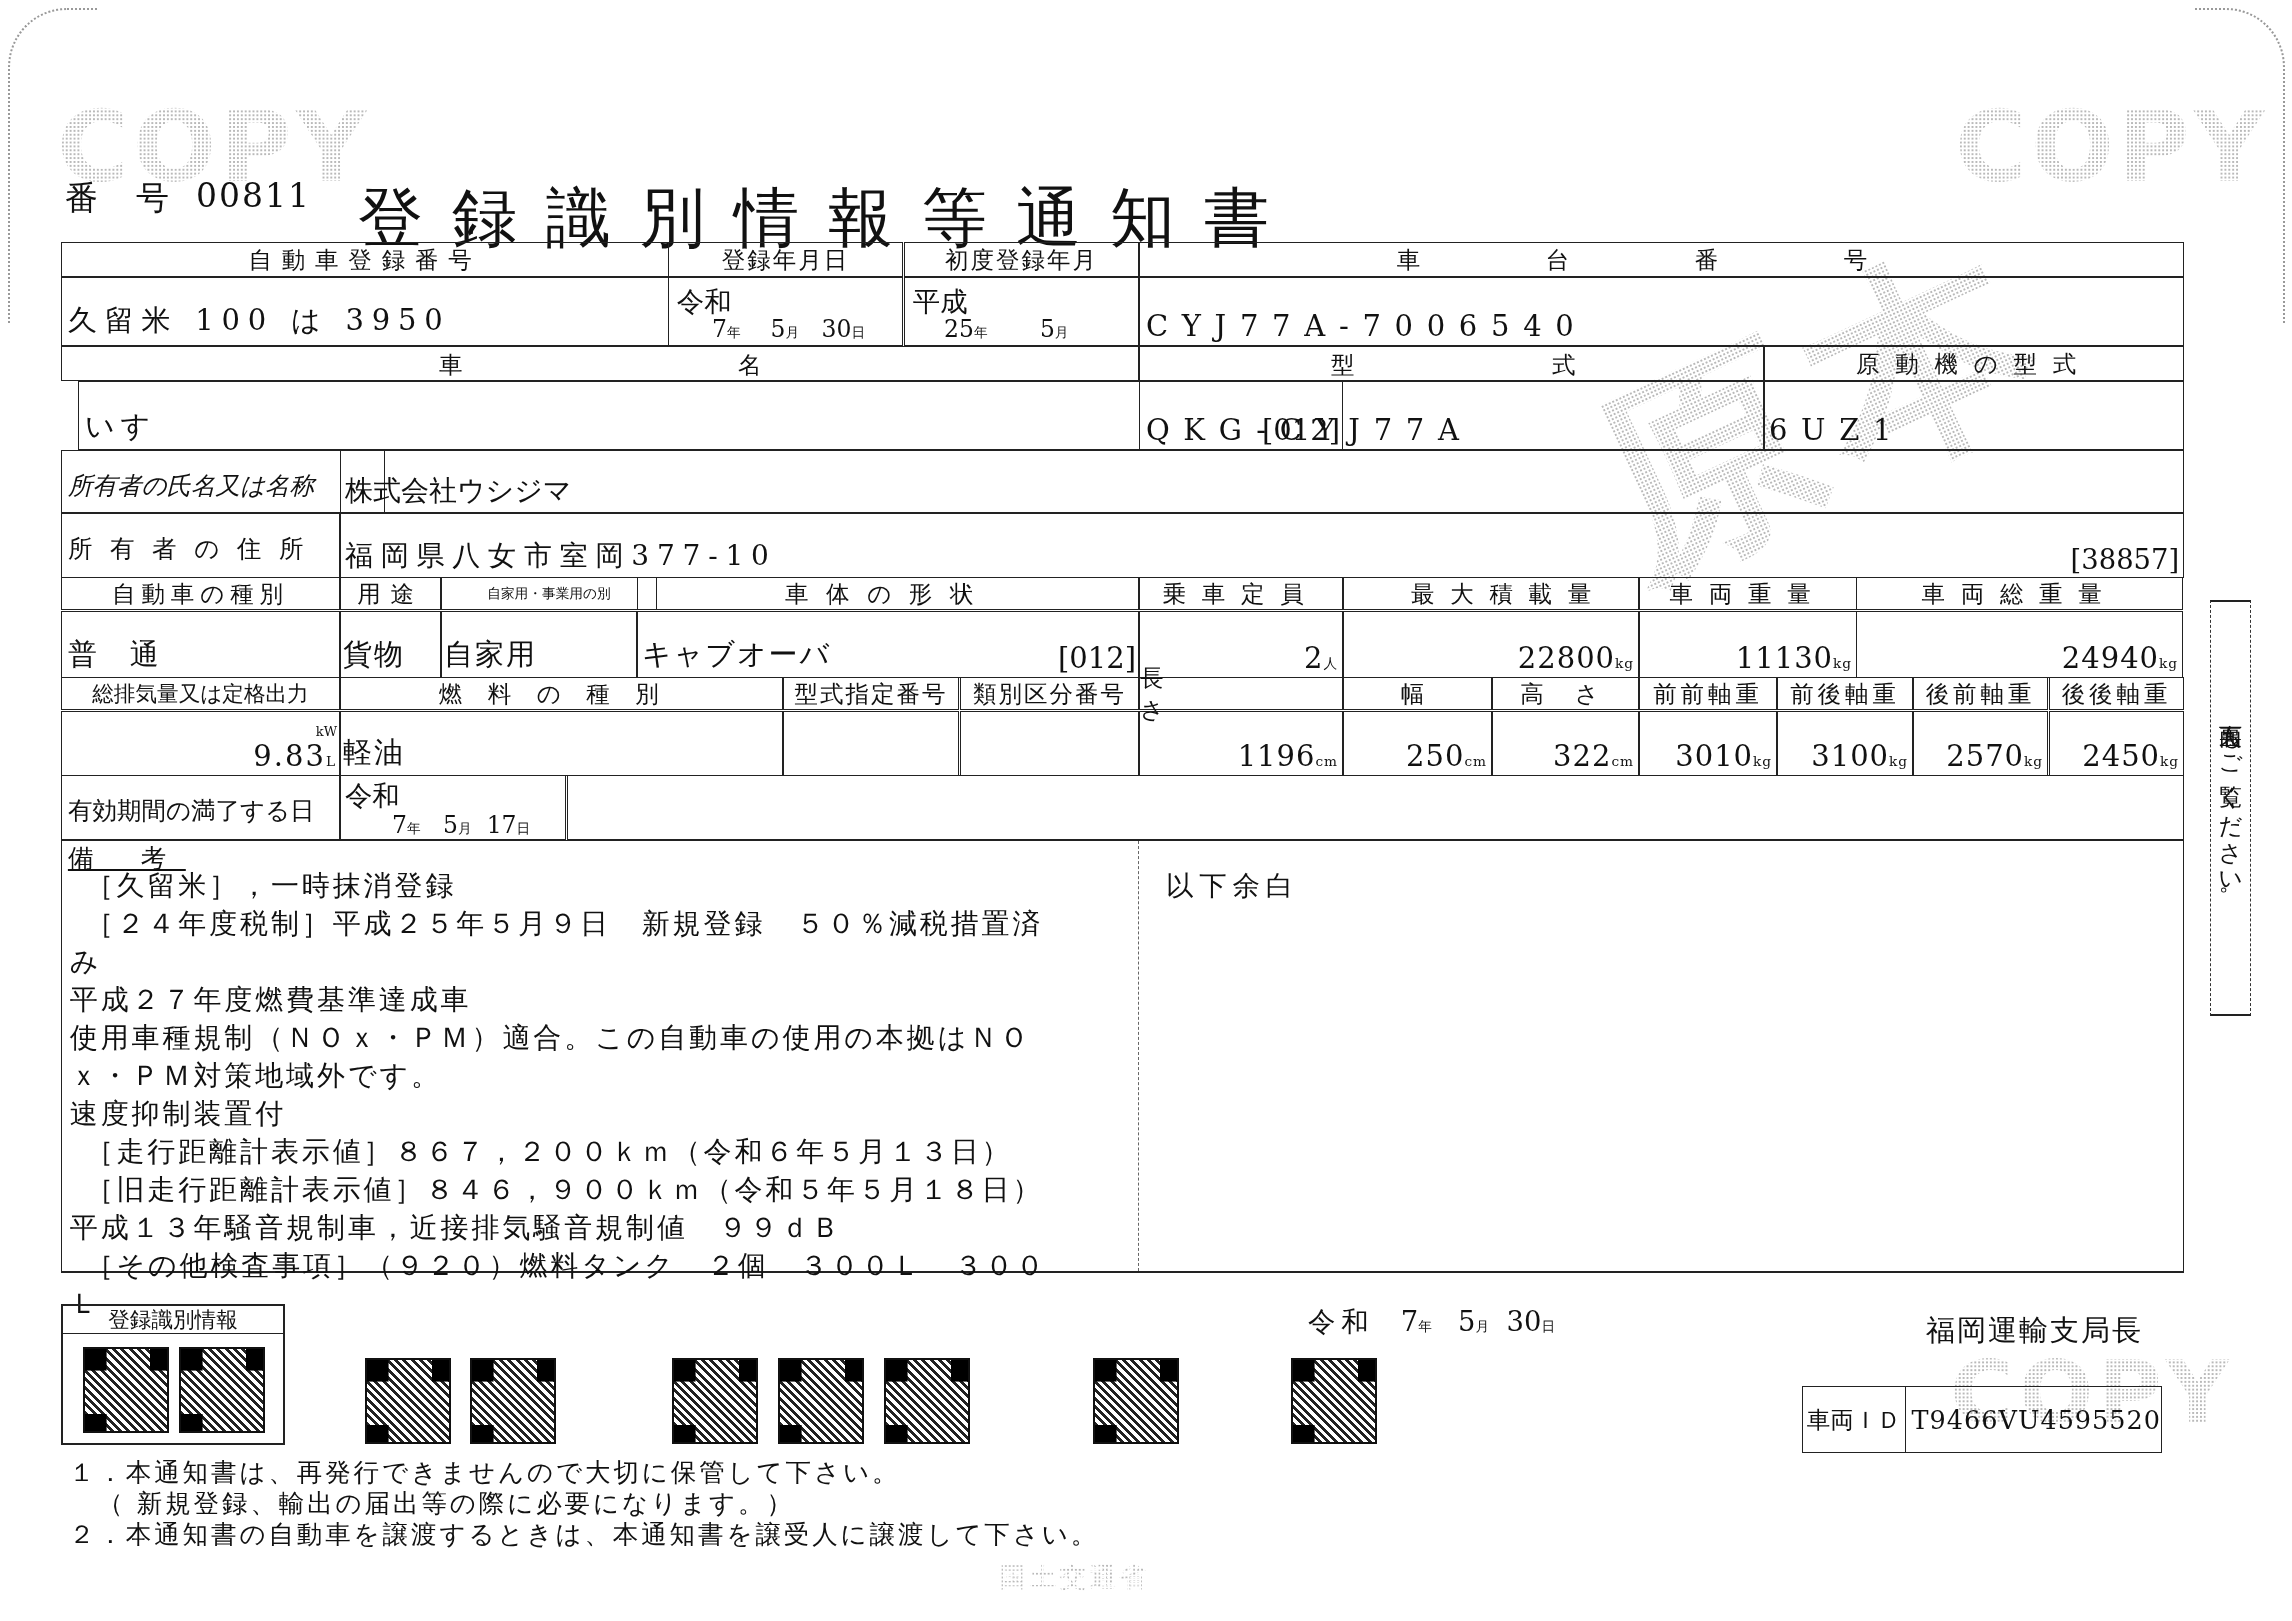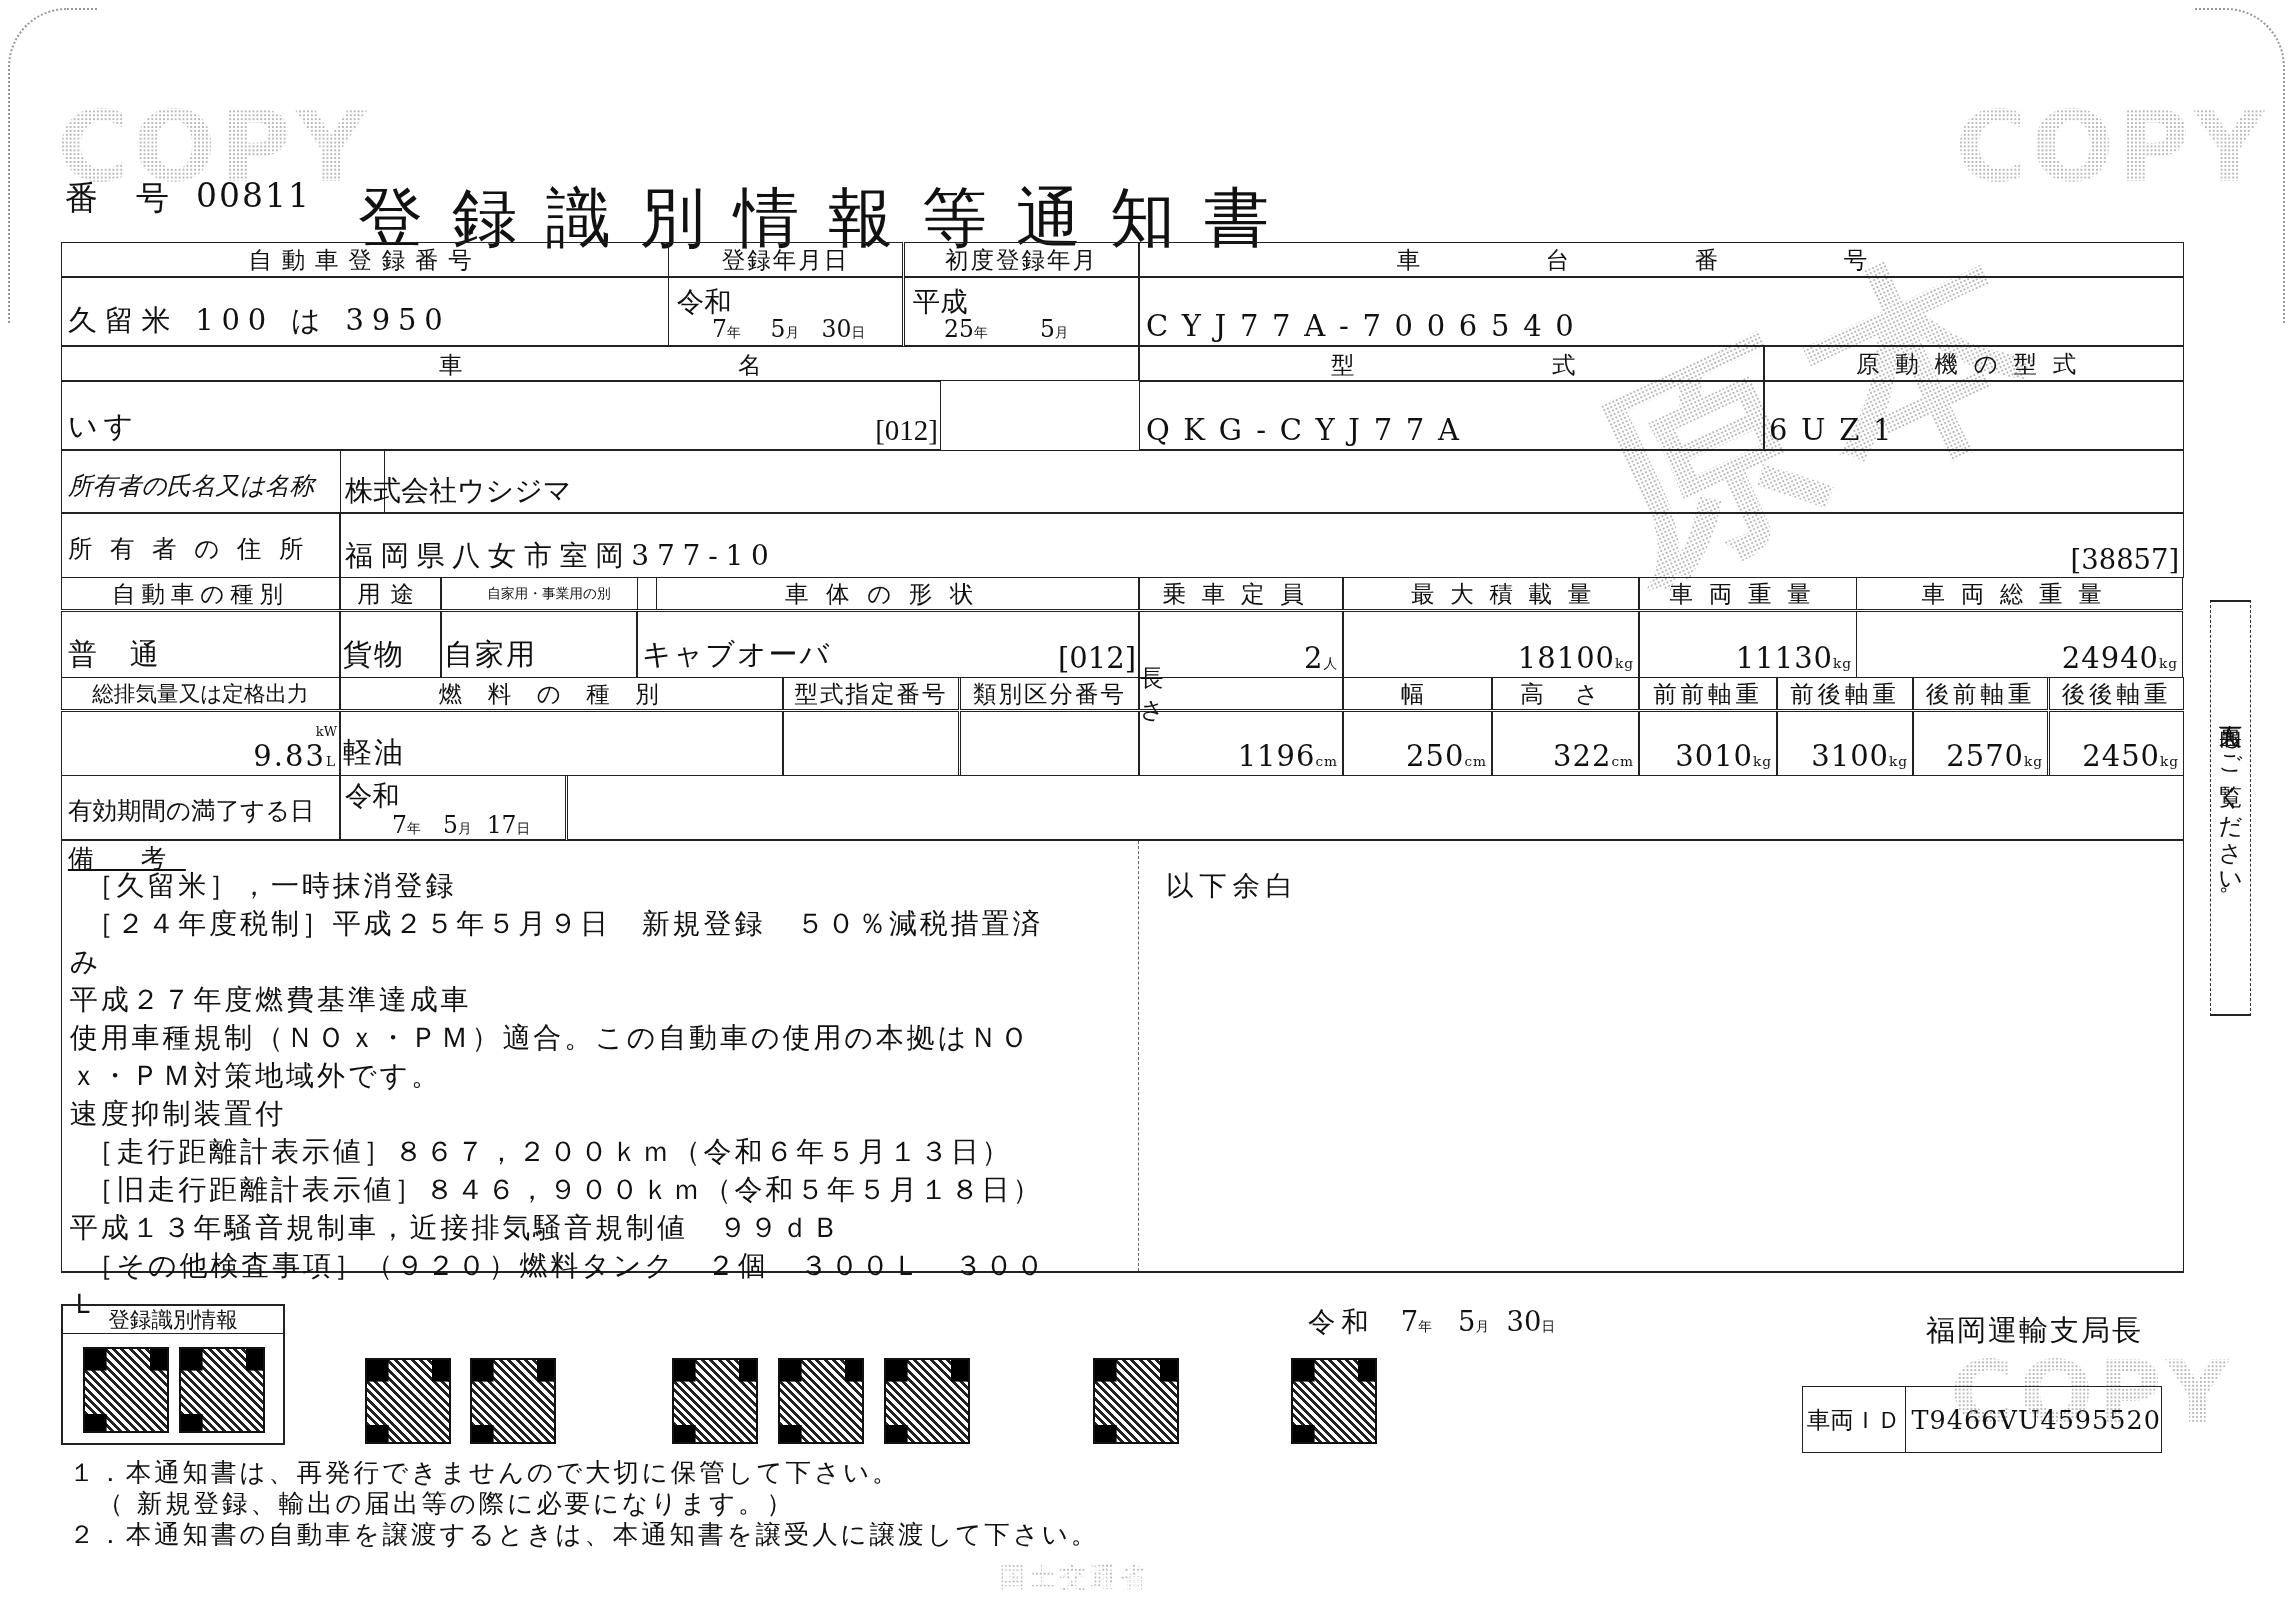--- a/index.html
+++ b/index.html
@@ -87,21 +87,21 @@
   <span class="abs" style="left:676px;top:2px;font-size:23.5px;">名</span>
 </div>
 <div class="cell" style="left:1139px;top:346px;width:625px;height:35px;">
   <span class="abs" style="left:191px;top:2px;font-size:23.5px;">型</span>
   <span class="abs" style="left:412px;top:2px;font-size:23.5px;">式</span>
 </div>
 <div class="cell h" style="left:1764px;top:346px;width:420px;height:35px;letter-spacing:15.7px;">
     <span>原動機の型式</span>
   </div>
 
-<div class="cell" style="left:61px;top:381px;width:880px;height:69px;font-family:Liberation Serif, serif;">
+<div class="cell" style="left:78px;top:381px;width:1265px;height:69px;">
   <span class="abs val" style="left:5.9px;bottom:2px;">いすゞ</span>
   <span class="abs val" style="right:2px;bottom:2px;letter-spacing:0;">[012]</span>
 </div>
 <div class="cell" style="left:1139px;top:381px;width:625px;height:69px;">
   <span class="abs val" style="left:5.9px;bottom:2px;letter-spacing:13.7px;">QKG-CYJ77A</span>
 </div>
 <div class="cell" style="left:1764px;top:381px;width:420px;height:69px;">
   <span class="abs val" style="left:3.9px;bottom:2px;letter-spacing:13.7px;">6UZ1</span>
 </div>
 
@@ -154,21 +154,21 @@
     <span class="abs val" style="left:2px;bottom:2px;letter-spacing:2px;">自家用</span>
   </div>
 <div class="cell" style="left:637px;top:611px;width:502px;height:67px;">
   <span class="abs val" style="left:3.9px;bottom:2px;letter-spacing:2px;">キャブオーバ</span>
   <span class="abs val" style="right:2px;bottom:2px;letter-spacing:0;">[012]</span>
 </div>
 <div class="cell" style="left:1139px;top:611px;width:204px;height:67px;">
     <span class="num"><span>2</span><span class="unit">人</span></span>
   </div>
 <div class="cell" style="left:1343px;top:611px;width:296px;height:67px;">
-    <span class="num"><span>18100</span><span class="unit">kg</span></span>
+    <span class="num"><span>22800</span><span class="unit">kg</span></span>
   </div>
 <div class="cell" style="left:1639px;top:611px;width:218px;height:67px;">
     <span class="num"><span>11130</span><span class="unit">kg</span></span>
   </div>
 <div class="cell" style="left:1856px;top:611px;width:327px;height:67px;padding-left:20px;">
     <span class="num"><span>24940</span><span class="unit">kg</span></span>
   </div>
 
 <div class="cell h tight" style="left:61px;top:677px;width:279px;height:33px;font-size:21.6px;letter-spacing:0;">
     <span>総排気量又は定格出力</span>

